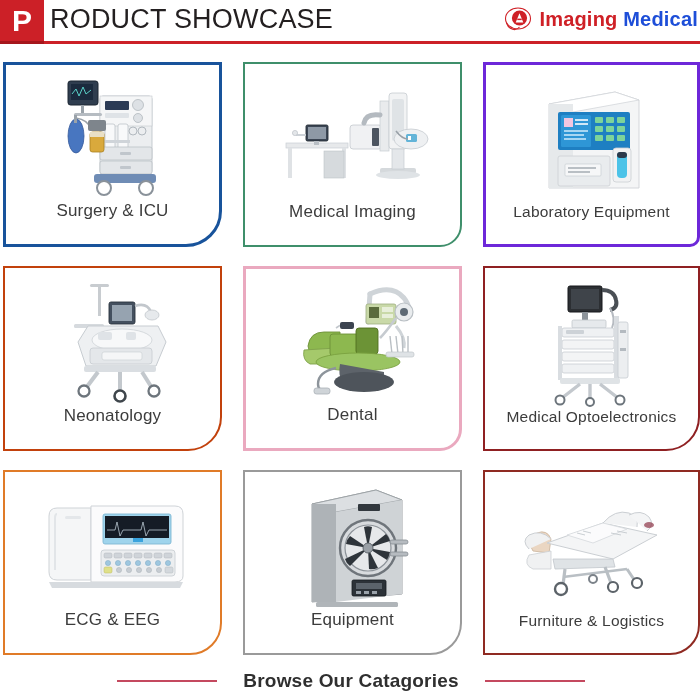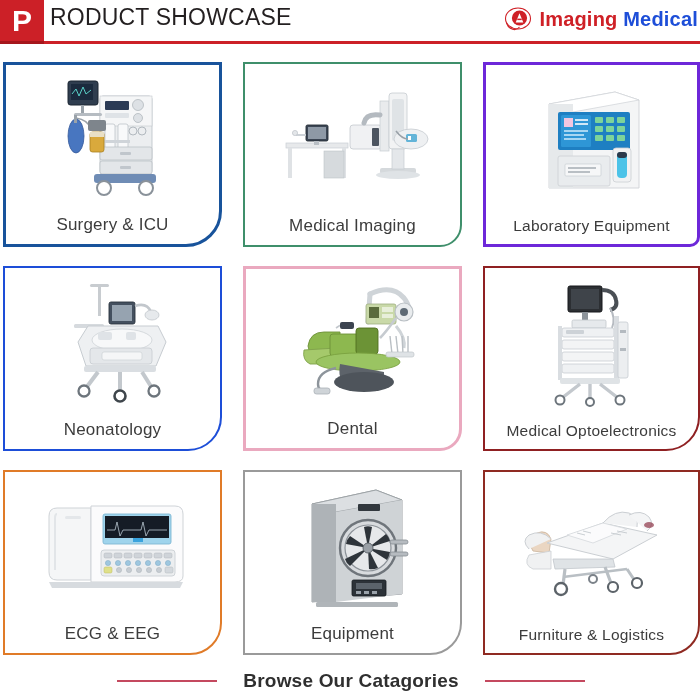--- a/index.html
+++ b/index.html
@@ -14,21 +14,21 @@
   
   .header { position: relative; height: 46px; width: 700px; }
   .hdr-badge {
     position: absolute; left: 0; top: 0; width: 44px; height: 42px;
     background: #cc2027; color: #fff;
     font-size: 30px; font-weight: bold; line-height: 42px; text-align: center;
     letter-spacing: 0px;
   }
   .hdr-title {
     position: absolute; left: 50px; top: 4px;
-    font-size: 23px; color: #231f20; font-weight: 500;
+    font-size: 27px; color: #231f20; font-weight: 500;
     letter-spacing: 0.2px; white-space: nowrap;
   }
   .hdr-rule {
     position: absolute; left: 44px; top: 41px; width: 656px; height: 3px;
     background: #cc2027;
   }
   .hdr-rule.left { left:0; top:41px; width:44px; background:#a5161c; }
   .logo {
     position: absolute; right: 2px; top: 6px;
     display: flex; align-items: center; gap: 5px;
@@ -57,30 +57,30 @@
     overflow: hidden;
   }
   .card .thumb {
     position: absolute; left: 0; right: 0; top: 4px; bottom: 36px;
     display: flex; align-items: center; justify-content: center;
   }
   .card .label {
     position: relative;
     width: 100%; text-align: center;
     font-size: 17px; color: #3c3c3c;
-    padding-bottom: 9px; letter-spacing: .2px;
+    padding-bottom: 23px; letter-spacing: .2px;
     white-space: nowrap;
   }
   .card .label.small { font-size: 15.5px; }
 
   
   .c1 { border: 3px solid #18539b; border-bottom-right-radius: 36px; }
   .c2 { border: 2px solid #3f8f6b; border-bottom-right-radius: 22px; }
   .c3 { border: 3px solid #6d28d9; border-bottom-right-radius: 10px; }
-  .c4 { border: 2px solid #1d4ed8; border-bottom-right-radius: 34px; }
+  .c4 { border: 2px solid #c2410c; border-bottom-right-radius: 34px; }
   .c5 { border: 3px solid #eaa9bf; border-bottom-right-radius: 22px; }
   .c6 { border: 2px solid #8f2022; border-bottom-right-radius: 34px; }
   .c7 { border: 2px solid #e07b28; border-bottom-right-radius: 32px; }
   .c8 { border: 2px solid #9a9a9a; border-bottom-right-radius: 32px; }
   .c9 { border: 2px solid #8f2a22; border-bottom-right-radius: 30px; }
 
   
   .footer {
     position: absolute; left: 1px; bottom: 8px; width: 700px;
     display: flex; align-items: center; justify-content: center; gap: 26px;

